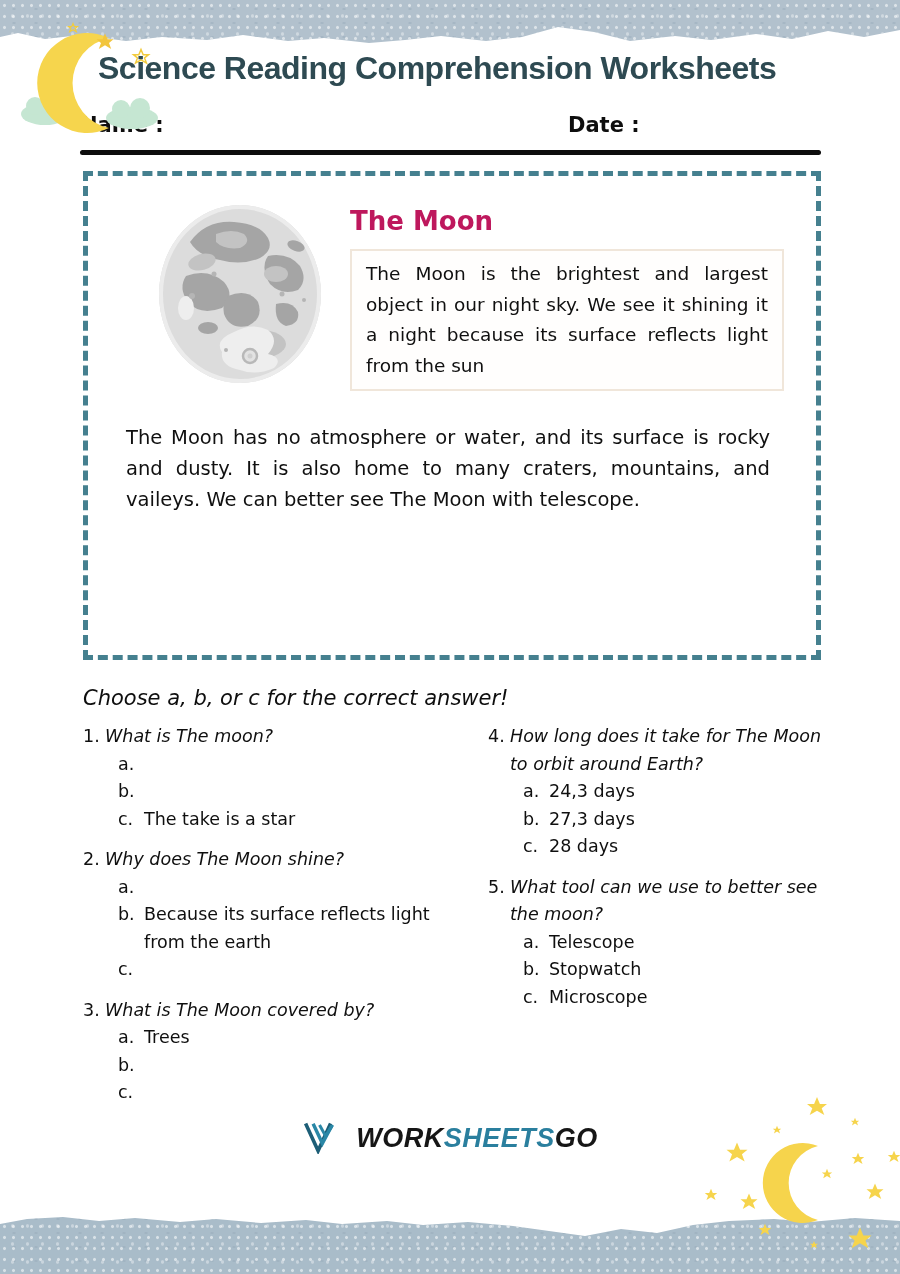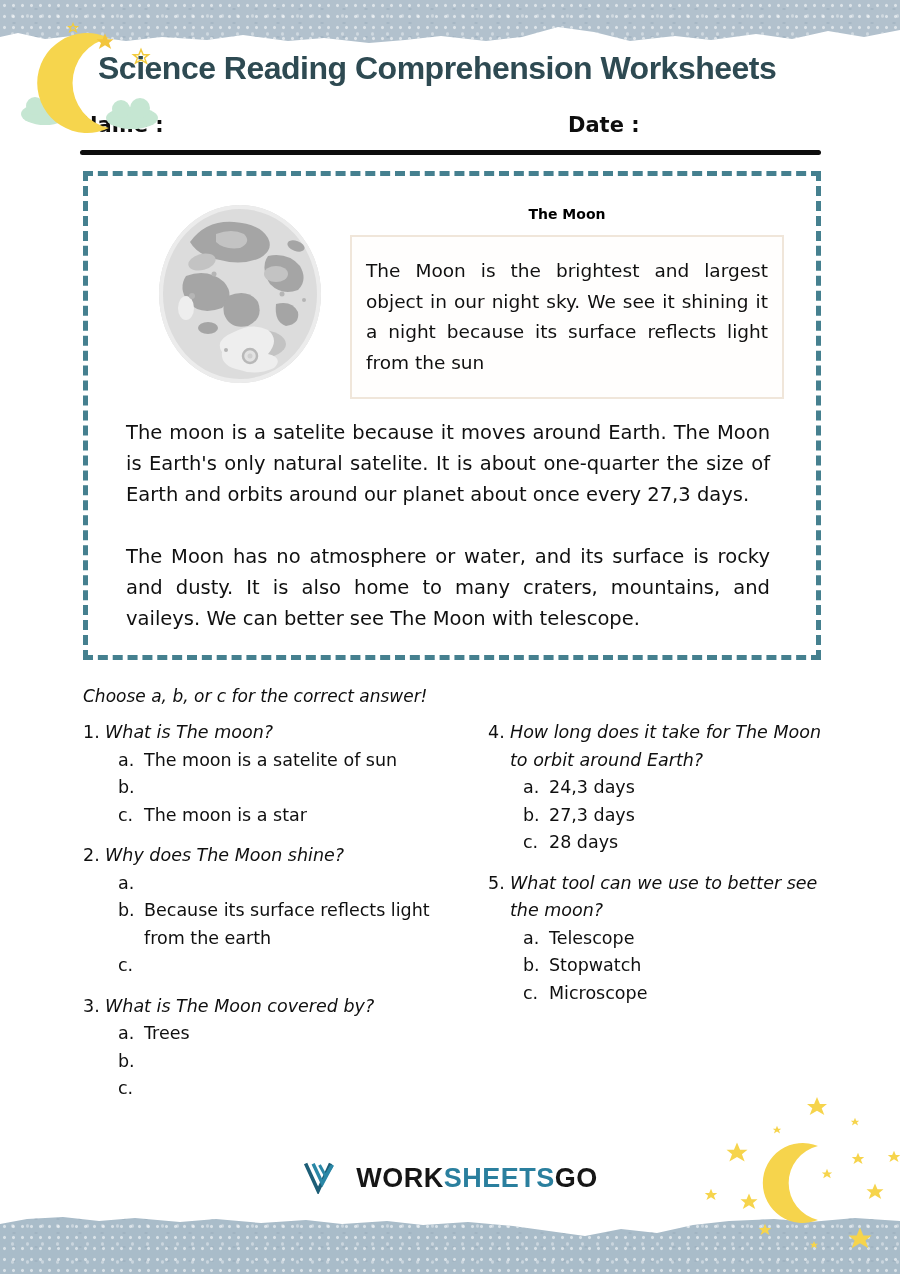--- a/index.html
+++ b/index.html
@@ -48,47 +48,47 @@
 
   .passage-box {
     position:absolute; left:83px; top:171px; width:738px; height:489px;
     border:5px dashed #45808f; background:#ffffff;
     padding:12px 16px 0 10px;
   }
   .passage-instruction { font-size:19px; line-height:26px; color:#101010; }
   .passage-row { display:flex; margin-top:16px; padding-left:58px; }
   .moon-figure { flex:none; width:168px; height:180px; }
   .passage-right { flex:1; margin-left:26px; padding-right:16px; }
-  .passage-heading { text-align:center; font-weight:bold; font-size:14px; margin-top:2px; color:#000000; }
+  .passage-heading { text-align:left; font-weight:bold; font-size:26px; margin-top:2px; color:#be185d; }
   .intro-box {
     margin-top:13px; border:2px solid #f0e6da; background:#fffefd;
-    padding:19px 14px; font-size:18.5px; line-height:30.5px;
+    padding:8px 14px; font-size:18.5px; line-height:30.5px;
     text-align:justify; color:#101010;
   }
   .passage-p { padding:0 30px 0 28px; font-size:19.5px; line-height:31px; text-align:justify; color:#101010; }
   .p2 { margin-top:18px; }
   .p3 { margin-top:31px; }
 
   .quiz { position:absolute; left:83px; top:686px; width:740px; }
-  .quiz-instruction { font-style:italic; font-size:17px; color:#0e0e0e; }
+  .quiz-instruction { font-style:italic; font-size:21px; color:#0e0e0e; }
   .quiz-columns { display:flex; margin-top:13px; }
   .quiz-col-left { width:400px; flex:none; }
   .quiz-col-right { width:340px; flex:none; padding-left:5px; }
   .question { margin-bottom:13px; font-size:17.5px; line-height:27.5px; color:#0f0f0f; }
   .q-head { display:flex; }
   .q-num { flex:none; width:22px; }
   .q-text { flex:1;font-style:italic; }
   .options { margin-left:35px; }
   .option { display:flex; }
   .opt-letter { flex:none; width:26px; }
   .opt-text { flex:1; max-width:304px; }
 
   .footer-logo {
-    position:absolute; top:1162px; left:50%; transform:translateX(-50%);
-    display:flex; align-items:center; gap:18px; z-index:4;
+    position:absolute; top:1122px; left:50%; transform:translateX(-50%);
+    display:flex; align-items:center; gap:18px; z-index:4;font-style:italic;
   }
   .logo-mark { width:36px; height:32px; }
   .logo-text {
     font-family:"Liberation Sans", sans-serif; font-weight:800;
     font-size:27px; letter-spacing:0.5px; color:#161616; white-space:nowrap;
   }
   .logo-teal { color:#2a7f9e; }
 </style>
 </head>
 <body>
@@ -172,46 +172,44 @@
           <circle cx="148" cy="96" r="2"></circle>
         </g>
       </svg>
 
       <div class="passage-right">
         <div class="passage-heading">The Moon</div>
         <div class="intro-box">The Moon is the brightest and largest object in our night sky. We see it shining it a night because its surface reflects light from the sun</div>
       </div>
     </div>
 
-    <p class="passage-p p2">The moon is a satelite because it moves around Earth. The Moon is Earth's only natural satelite. It is about one-quarter the size of Earth and orbits around our planet about once every 27,3 days.</p>
     <p class="passage-p p3">The Moon has no atmosphere or water, and its surface is rocky and dusty. It is also home to many craters, mountains, and vaileys. We can better see The Moon with telescope.</p>
   </div>
 
   <div class="quiz">
     <div class="quiz-instruction">Choose a, b, or c for the correct answer!</div>
     <div class="quiz-columns">
       <div class="quiz-col-left">
     <div class="question">
       <div class="q-head">
         <span class="q-num">1.</span>
         <span class="q-text">What is The moon?</span>
       </div>
       <div class="options">
     <div class="option">
       <span class="opt-letter">a.</span>
-      <span class="opt-text">The moon is a satelite of sun</span>
-    </div>
-
-    <div class="option">
-      <span class="opt-letter">b.</span>
-    </div>
-
-    <div class="option">
-      <span class="opt-letter">c.</span>
-      <span class="opt-text">The moon is a star</span>
+    </div>
+
+    <div class="option">
+      <span class="opt-letter">b.</span>
+    </div>
+
+    <div class="option">
+      <span class="opt-letter">c.</span>
+      <span class="opt-text">The take is a star</span>
     </div>
   </div>
     </div>
 
     <div class="question">
       <div class="q-head">
         <span class="q-num">2.</span>
         <span class="q-text">Why does The Moon shine?</span>
       </div>
       <div class="options">

